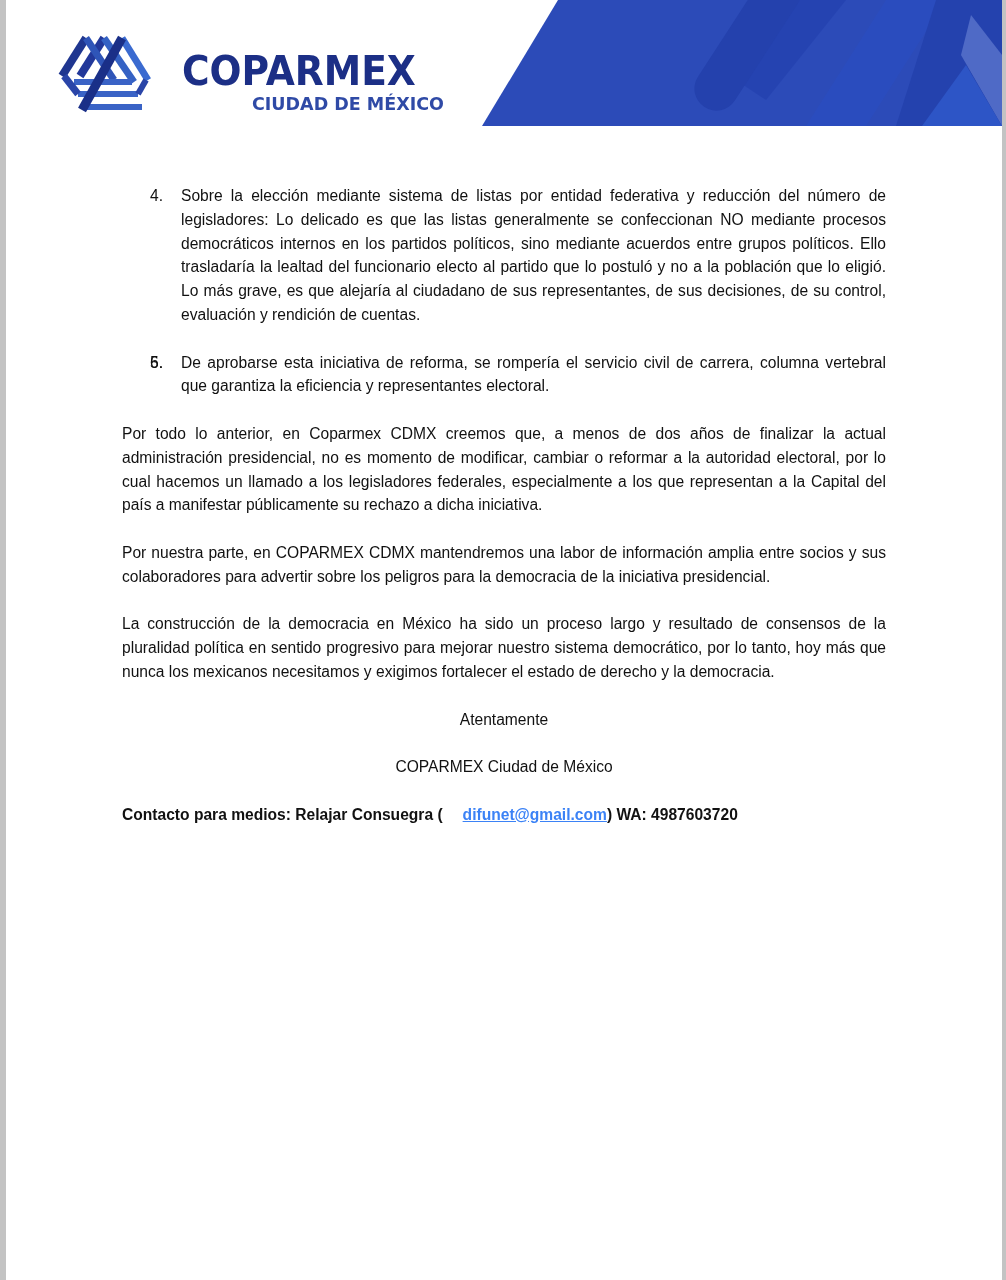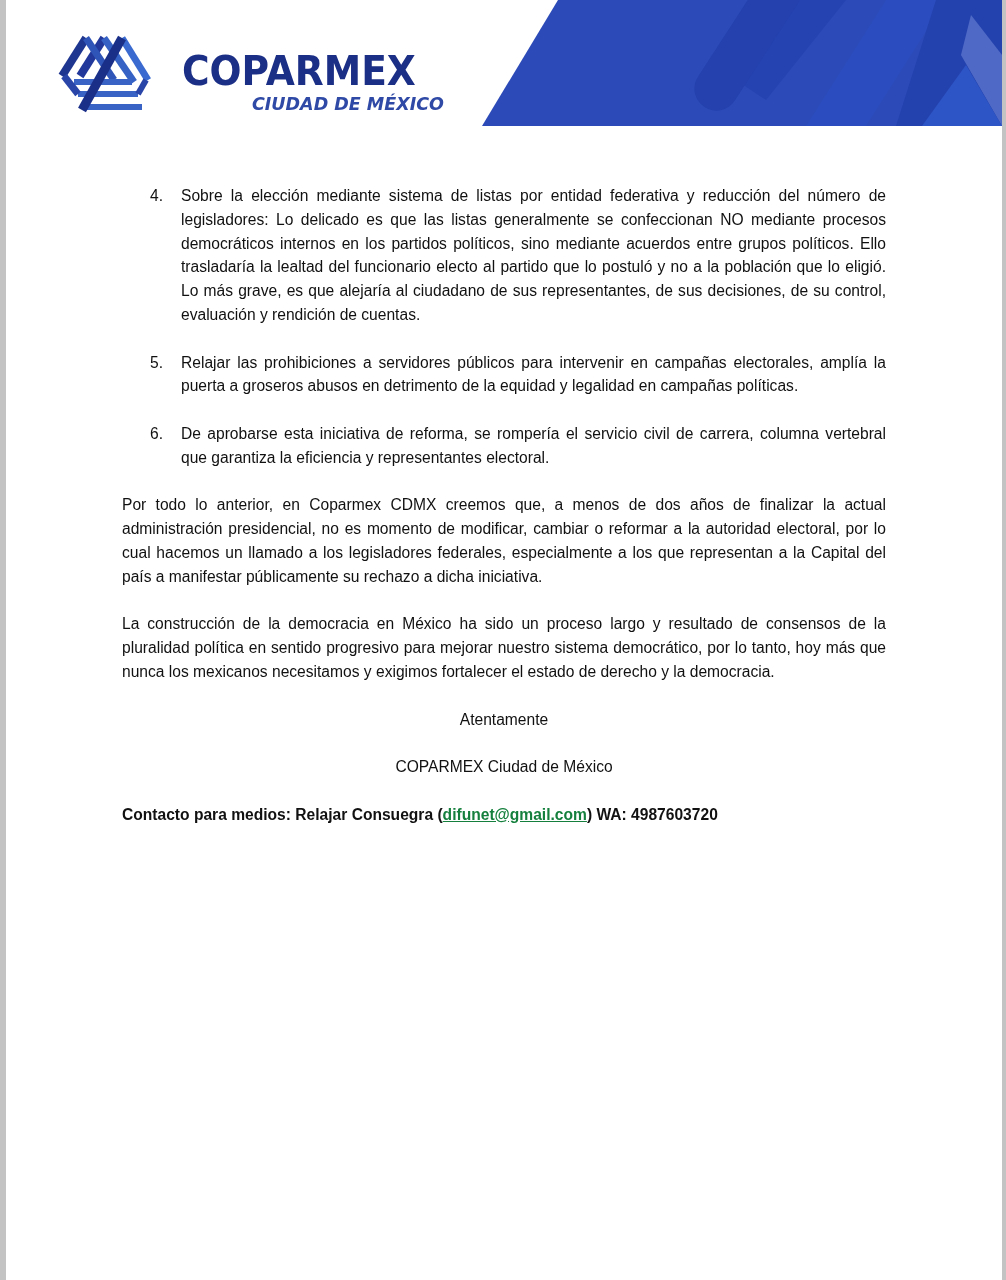--- a/index.html
+++ b/index.html
@@ -17,38 +17,38 @@
   .logo { position: absolute; left: 50px; top: 30px; width: 96px; height: 84px; }
   .brand { position: absolute; left: 176px; top: 50px; }
   .brand-title {
     font-family: "DejaVu Sans", sans-serif; font-weight: bold;
     font-size: 40px; letter-spacing: 0px; color: #1c2f86; line-height: 42px;
     transform: scaleX(0.94); transform-origin: left;
   }
   .brand-sub {
     font-family: "DejaVu Sans", sans-serif; font-weight: bold;
     font-size: 17.5px; color: #2f4aa6; line-height: 20px;
-    position: absolute; left: 70px; top: 44px; white-space: nowrap; font-style: italic;
+    position: absolute; left: 70px; top: 44px; white-space: nowrap;
   }
 
   .content {
     position: absolute; left: 122px; top: 184px; width: 764px;
     font-family: "Liberation Sans", sans-serif;
     font-size: 15.6px; line-height: 23.8px; color: #111;
   }
   .list { margin: 0; padding: 0; list-style: none; }
   .list li { position: relative; padding-left: 59px; text-align: justify; margin-bottom: 23.8px; }
   .list li .num { position: absolute; left: 28px; top: 0; }
   .para { text-align: justify; margin: 0 0 23.8px 0; }
   .center { text-align: center; margin: 0; }
   .sign1 { margin-top: 8px; }
   .sign2 { margin-top: 23.8px; }
   .sep { margin-top: 47px; }
   .contact { margin-top: 24px; font-weight: bold; }
-  .contact a { color: #15803d; text-decoration: underline; font-weight: bold; }
+  .contact a { color: #3b82f6; text-decoration: underline; font-weight: bold; margin-left: 20px; }
 </style>
 </head>
 <body>
 
 <div class="edge-left"></div>
 <div class="edge-right"></div>
 
 <div class="header">
   <svg class="banner" viewBox="0 0 996 126" preserveAspectRatio="none">
     <polygon points="552,0 996,0 996,126 476,126" fill="#2c4bb8"></polygon>
@@ -83,28 +83,28 @@
 </div>
 
 <div class="content">
   <ol class="list">
     <li>
       <span class="num">4.</span>
       <span>Sobre la elección mediante sistema de listas por entidad federativa y reducción del número de legisladores: Lo delicado es que las listas generalmente se confeccionan NO mediante procesos democráticos internos en los partidos políticos, sino mediante acuerdos entre grupos políticos. Ello trasladaría la lealtad del funcionario electo al partido que lo postuló y no a la población que lo eligió. Lo más grave, es que alejaría al ciudadano de sus representantes, de sus decisiones, de su control, evaluación y rendición de cuentas.</span>
     </li>
     <li>
       <span class="num">5.</span>
-      <span>Relajar las prohibiciones a servidores públicos para intervenir en campañas electorales, amplía la puerta a groseros abusos en detrimento de la equidad y legalidad en campañas políticas.</span>
     </li>
     <li>
       <span class="num">6.</span>
       <span>De aprobarse esta iniciativa de reforma, se rompería el servicio civil de carrera, columna vertebral que garantiza la eficiencia y representantes electoral.</span>
     </li>
   </ol>
 
   <p class="para">Por todo lo anterior, en Coparmex CDMX creemos que, a menos de dos años de finalizar la actual administración presidencial, no es momento de modificar, cambiar o reformar a la autoridad electoral, por lo cual hacemos un llamado a los legisladores federales, especialmente a los que representan a la Capital del país a manifestar públicamente su rechazo a dicha iniciativa.</p>
+  <p class="para">Por nuestra parte, en COPARMEX CDMX mantendremos una labor de información amplia entre socios y sus colaboradores para advertir sobre los peligros para la democracia de la iniciativa presidencial.</p>
   <p class="para">La construcción de la democracia en México ha sido un proceso largo y resultado de consensos de la pluralidad política en sentido progresivo para mejorar nuestro sistema democrático, por lo tanto, hoy más que nunca los mexicanos necesitamos y exigimos fortalecer el estado de derecho y la democracia.</p>
 
   <p class="center sign1">Atentamente</p>
   <p class="center sign2">COPARMEX Ciudad de México</p>
 
   <p class="contact"><span>Contacto para medios: Relajar Consuegra (</span><a href="mailto:difunet@gmail.com">difunet@gmail.com</a><span>) WA: 4987603720</span></p>
 </div>
 
 </body></html>

